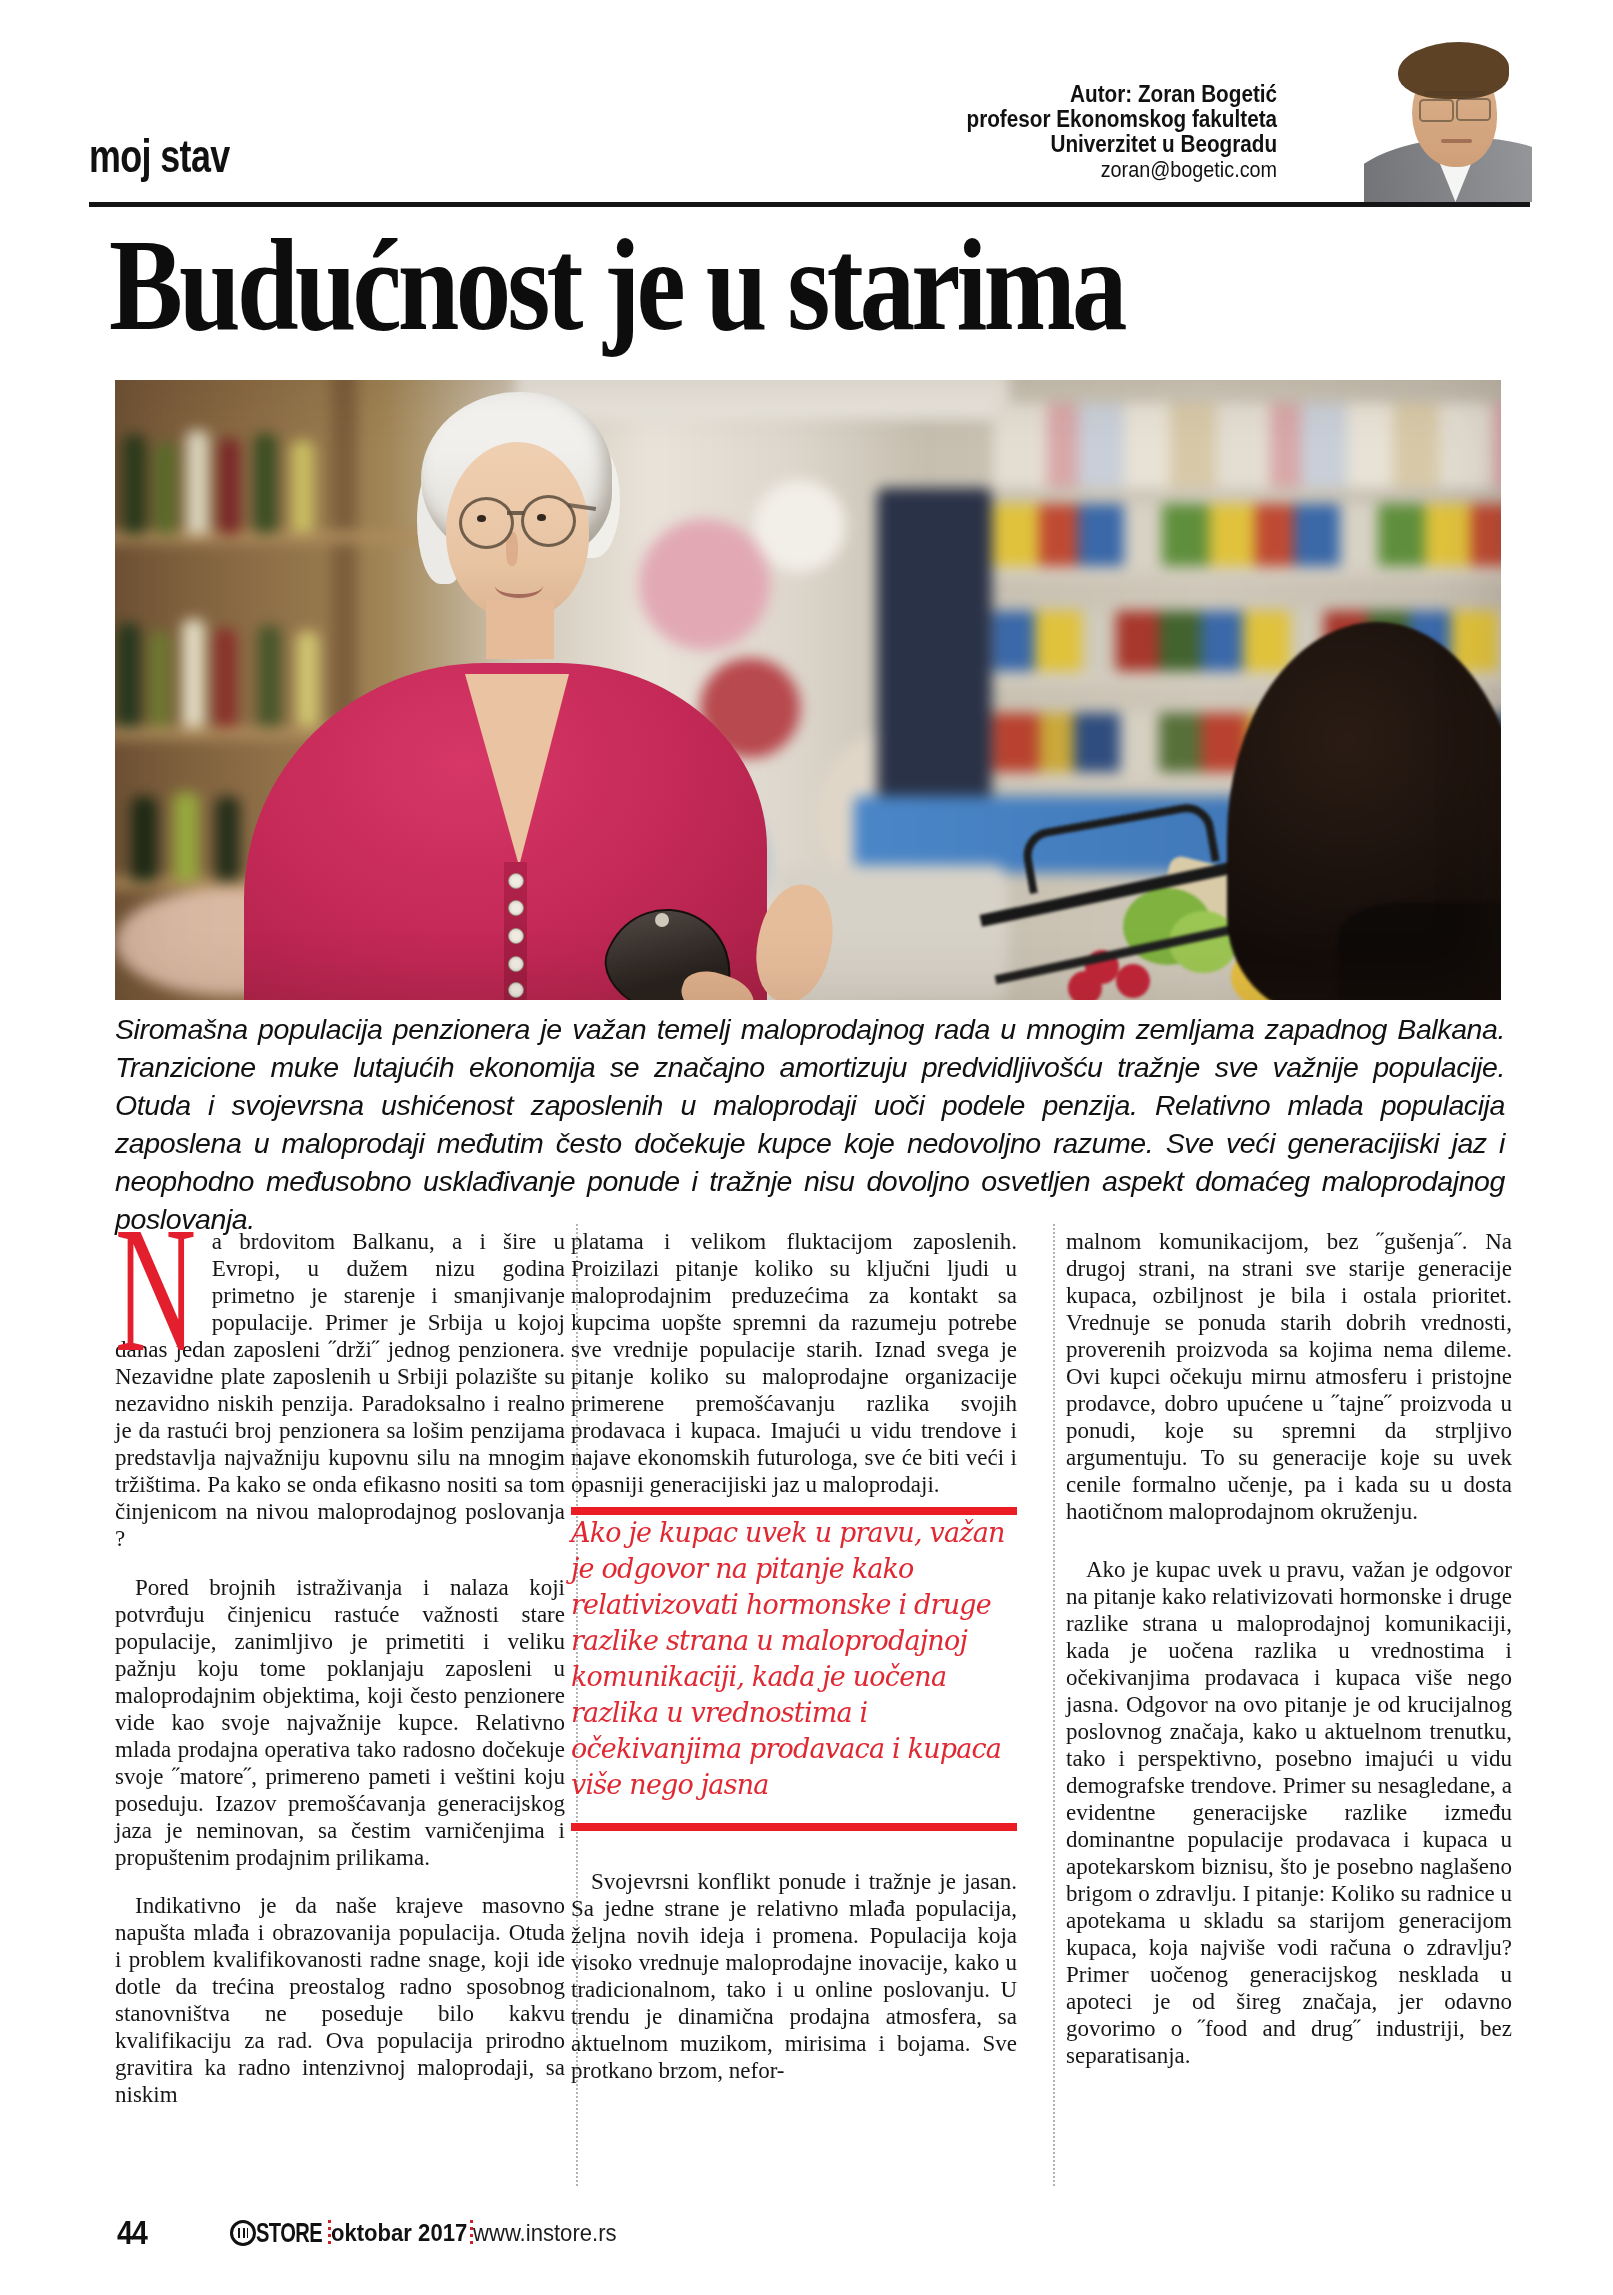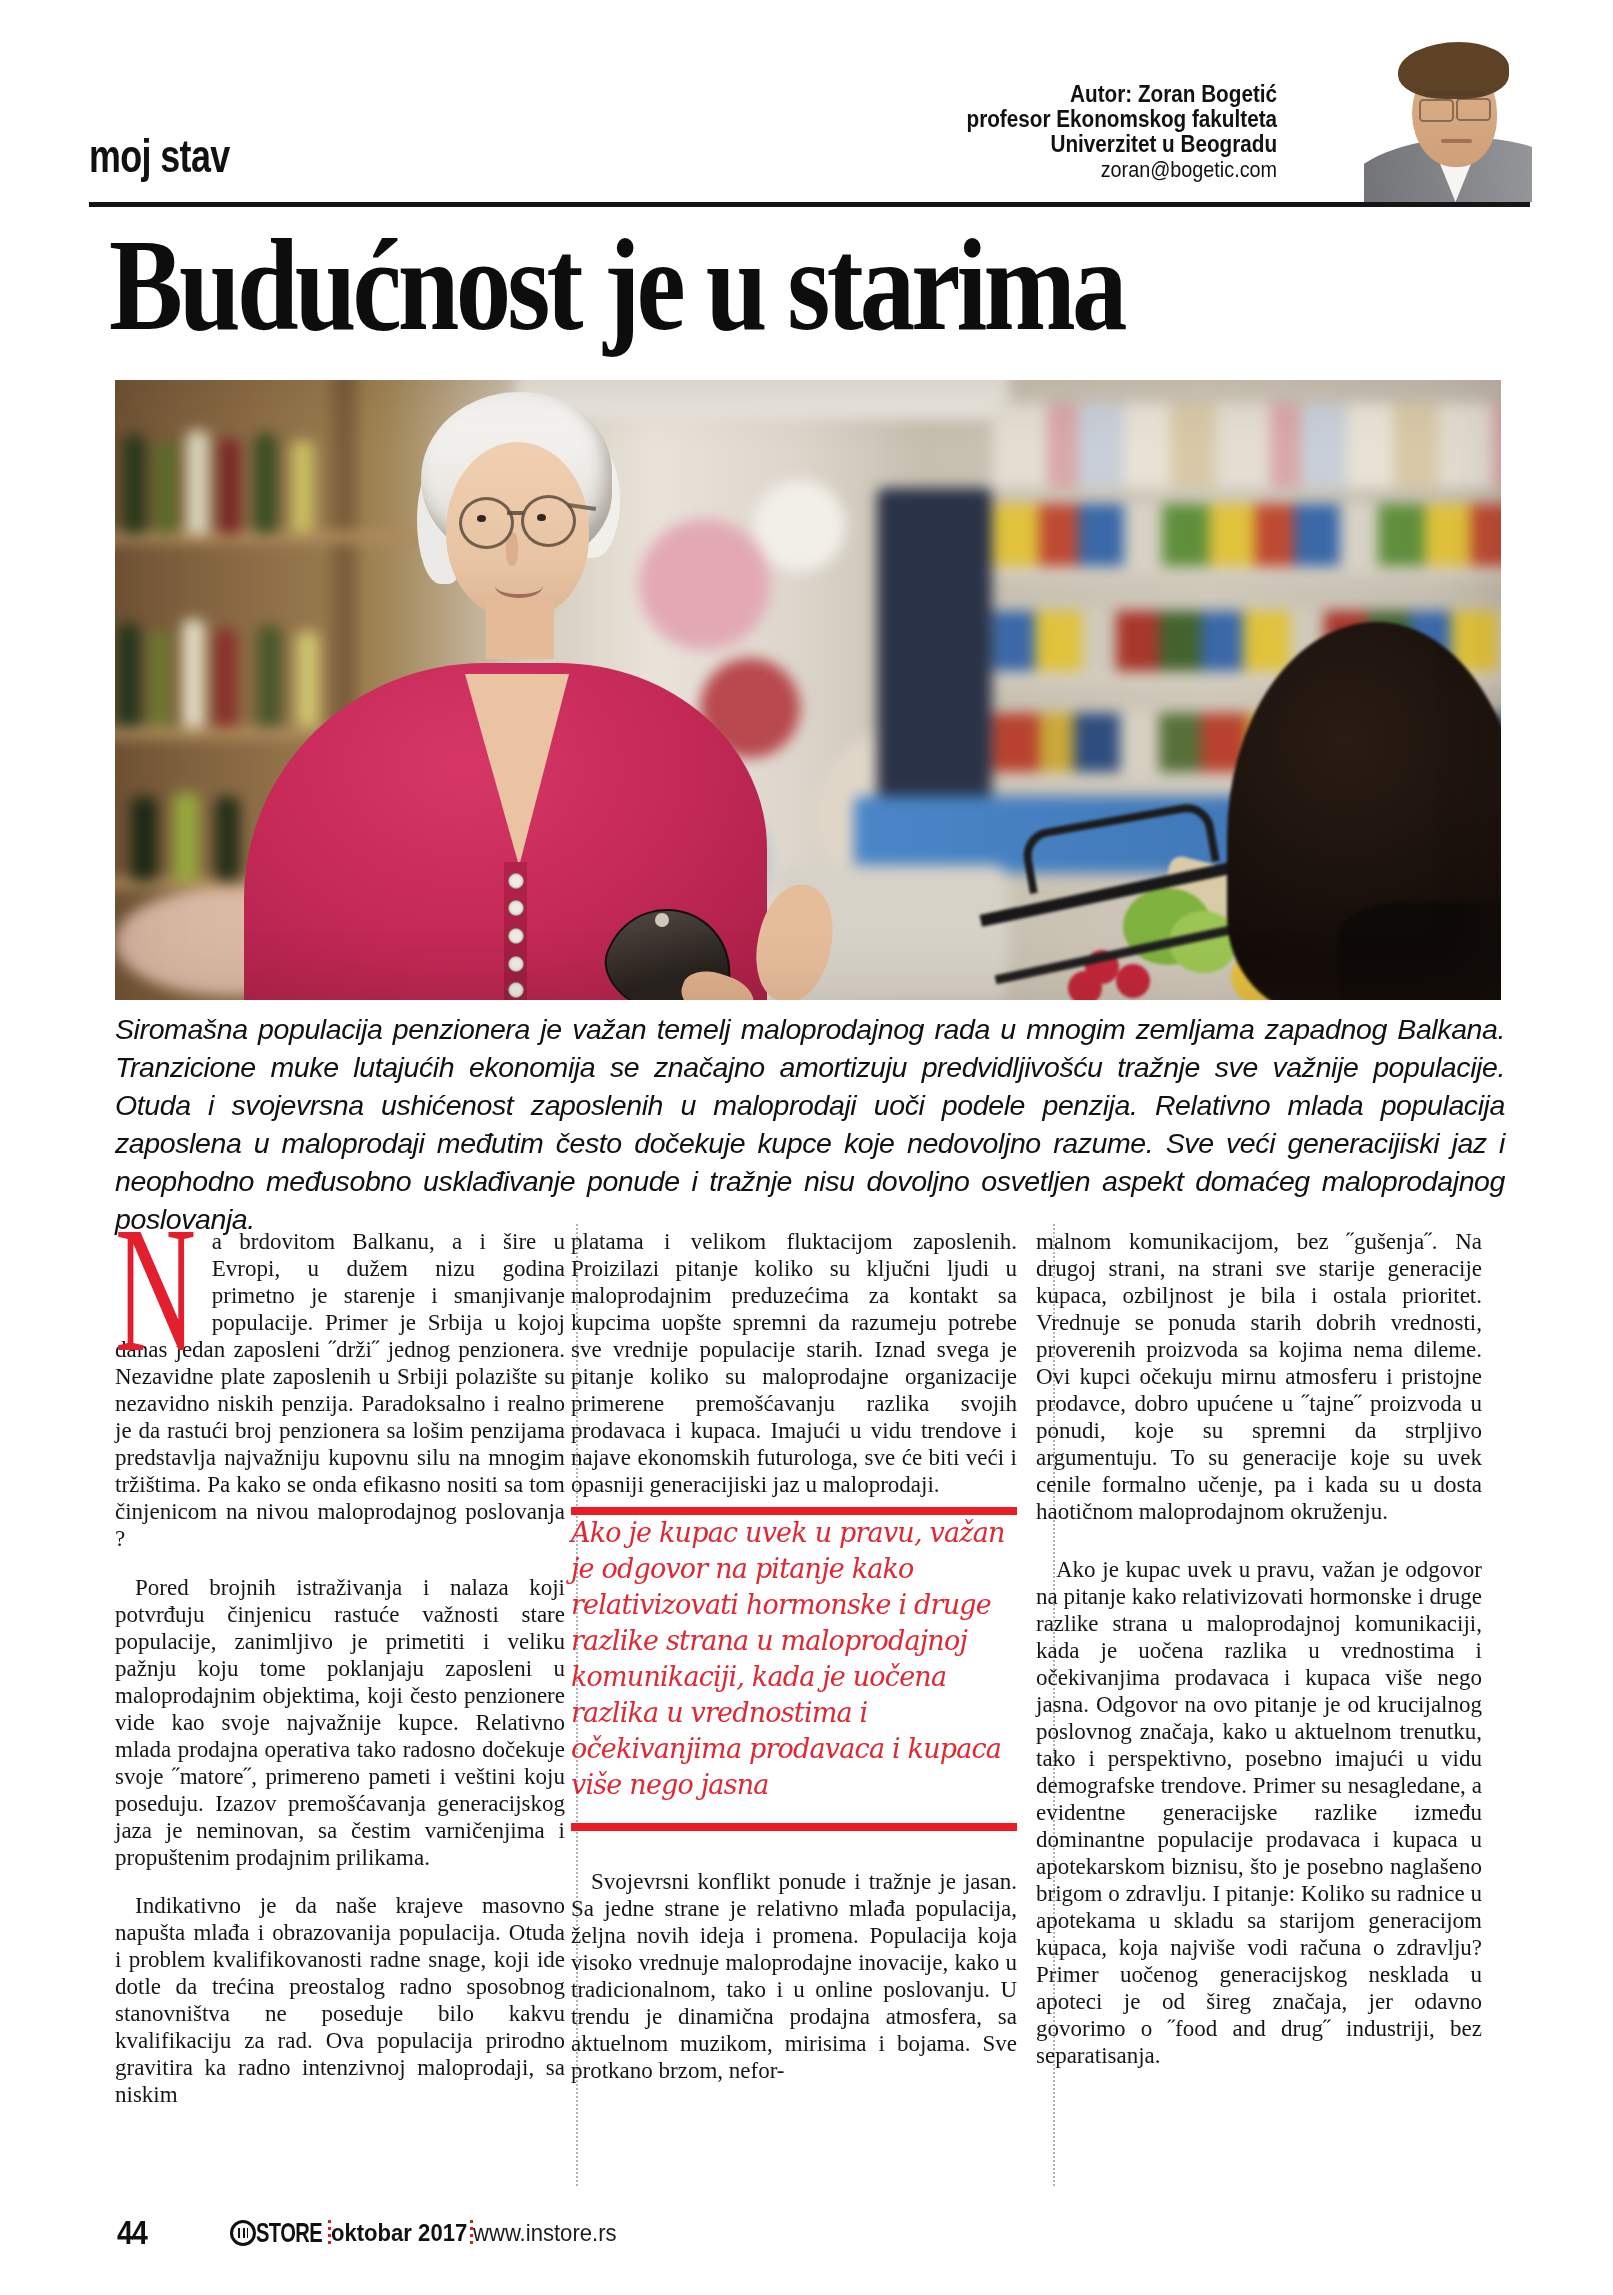--- a/index.html
+++ b/index.html
@@ -104,21 +104,21 @@
   
   .lead{position:absolute;left:115px;top:1010px;width:1390px;margin:0;
     font-family:"Liberation Sans",sans-serif;font-style:italic;font-size:28.5px;line-height:38px;
     text-align:justify;color:#111;letter-spacing:-0.4px;}
 
   
   .col{position:absolute;top:1228px;font-size:23px;line-height:27px;text-align:justify;color:#161616;}
   .col p{margin:0;}
   .col1{left:115px;width:450px;}
   .col2{left:571px;width:446px;}
-  .col3{left:1036px;width:446px;}
+  .col3{left:1066px;width:446px;}
   .col .indent{text-indent:20px;margin-top:21.6px;}
   .col3 .indent{margin-top:31px;}
   .dropcap{float:left;width:86px;height:106px;color:#e31e2d;font-family:"Liberation Serif",serif;
     font-size:181px;line-height:132px;transform:scaleX(.62);transform-origin:0 0;margin:-4.6px 10.8px 0 0;
     overflow:visible;}
   .divider{position:absolute;top:1224px;height:962px;border-left:2.3px dotted #b3b3b3;}
   .d1{left:576px;} .d2{left:1053px;}
 
   .redbar{height:7.7px;background:#ec1c24;}
   .rb1{margin-top:9.2px;} .rb2{margin-top:20px;}

